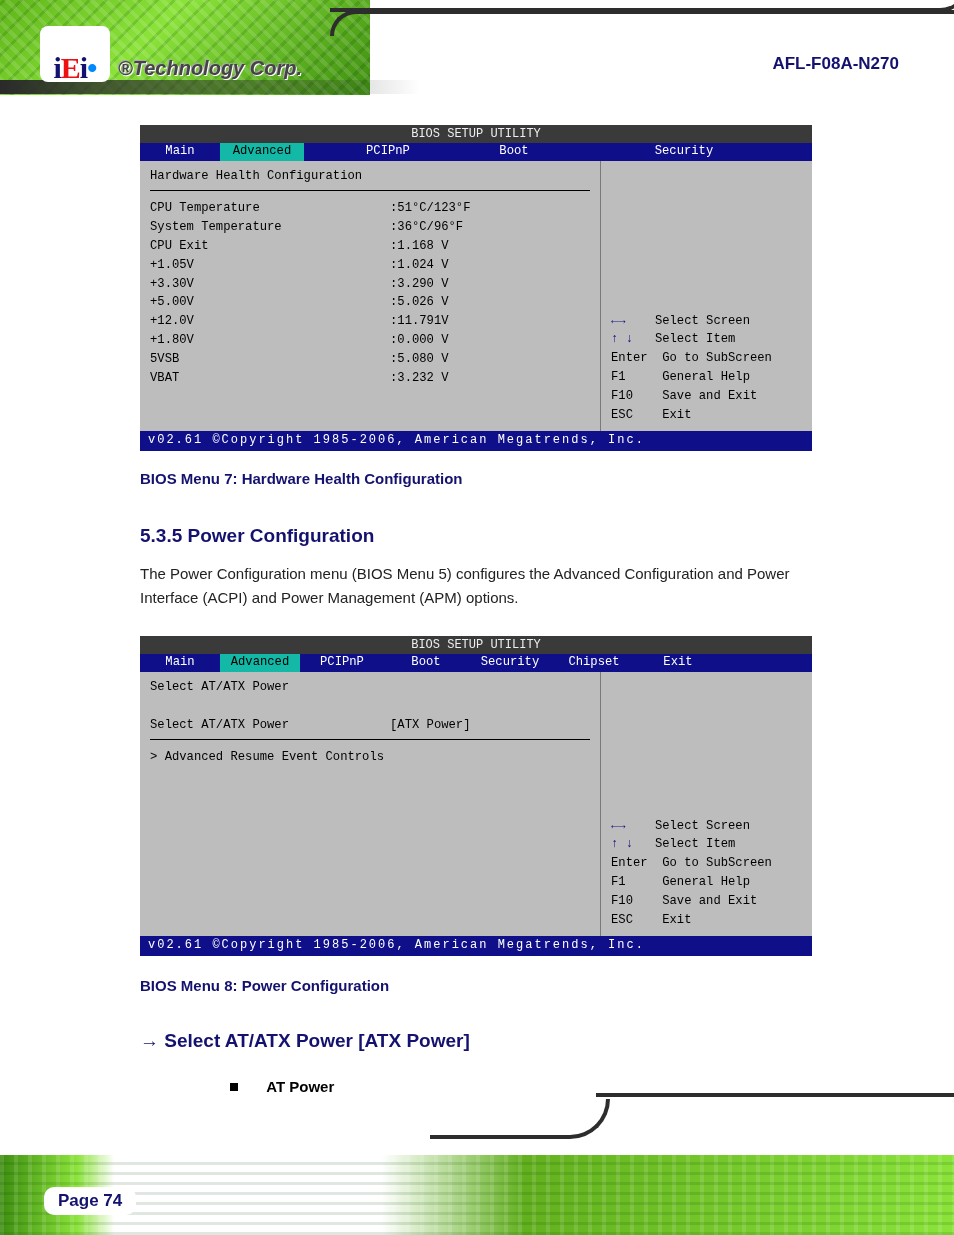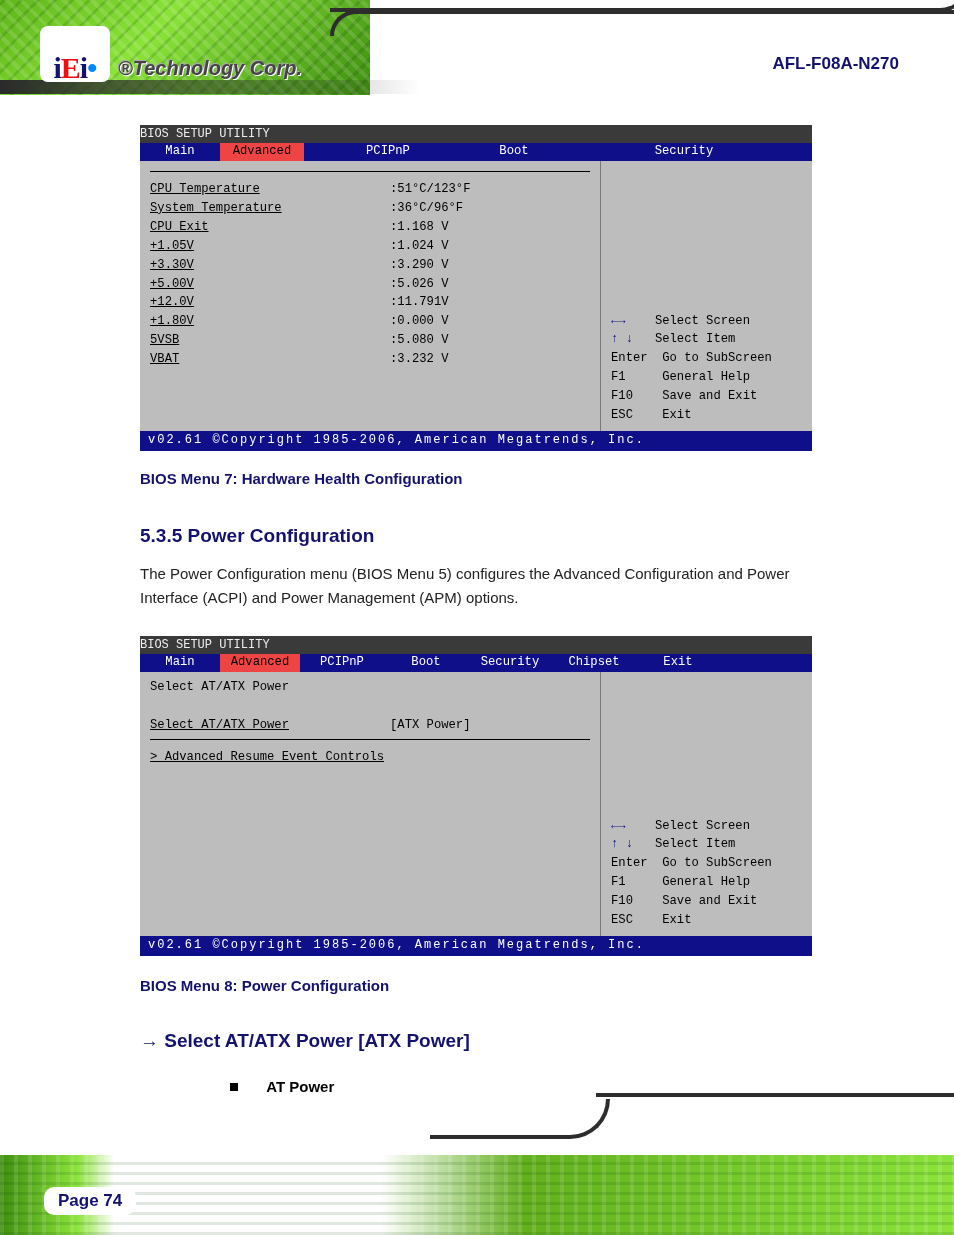--- a/index.html
+++ b/index.html
@@ -29,31 +29,31 @@
   .logo-text { position:absolute; left:118px; top:58px; color:#444;
              font: italic bold 20px/1 Arial; text-shadow:1px 1px 0 #fff, -1px -1px 0 #aaa; }
   .product-name { position:absolute; right:55px; top:55px; color:#14126e;
              font: bold 17px/1 Arial; }
 
   
   .bios { position:absolute; left:140px; width:672px; background:#bdbdbd;
           font-family: "Courier New", monospace; font-size:12.2px; color:#000; }
   .bios.top { top:125px; height:326px; }
   .bios.bot { top:636px; height:320px; }
-  .bios .titlebar { background:#3a3a3a; color:#eee; text-align:left; padding:2px 0; font-size:12px; }
+  .bios .titlebar { background:#3a3a3a; color:#eee; text-align:center; padding:2px 0; font-size:12px; }
   .bios .menubar { display:flex; height:18px; }
   .bios .menubar .tab { background:#0f0f8a; color:#fff; padding:1px 0; text-align:center; }
-  .bios .menubar .tab.active { background:#ef4444; color:#000; }
+  .bios .menubar .tab.active { background:#14b8a6; color:#000; }
   .bios .body { display:flex; height:calc(100% - 56px); }
   .bios .left { width:460px; padding:6px 10px 6px 10px; line-height:1.55; }
   .bios .right { flex:1; padding:6px 8px 6px 10px; border-left:1px solid #7a7a7a;
                  display:flex; flex-direction:column; justify-content:space-between; line-height:1.55;}
   .bios .rule { border:none; border-top:1px solid #000; margin:4px 0 8px; }
   .bios .kv { display:flex; }
-  .bios .kv .k { width:240px;text-decoration:underline; }
+  .bios .kv .k { width:240px; }
   .bios .kv .v {}
   .bios .kv .v.br { }
   .bios .footer { background:#0f0f8a; color:#fff; height:20px; padding:2px 0 0 8px;
                   font-size:12px; letter-spacing:2px; }
   .bios .right .nav span.sym { color:#101080; font-weight:bold; }
 
   .caption { position:absolute; left:140px; font:bold 15px Arial; color:#14126e; }
   .caption.c1 { top:470px; }
   .caption.c2 { top:977px; }
   .section-hd { position:absolute; left:140px; font:bold 19px Arial; color:#14126e; }
@@ -100,20 +100,21 @@
   <div class="titlebar">BIOS SETUP UTILITY</div>
   <div class="menubar">
     <div class="tab" style="width:80px">Main</div>
     <div class="tab active" style="width:84px">Advanced</div>
     <div class="tab" style="width:168px">PCIPnP</div>
     <div class="tab" style="width:84px">Boot</div>
     <div class="tab" style="flex:1">Security</div>
   </div>
   <div class="body">
     <div class="left">
+      <div>Hardware Health Configuration</div>
       <hr class="rule">
       <div class="kv">
           <span class="k">CPU Temperature</span>
           <span class="v">:51°C/123°F</span>
         </div>
       <div class="kv">
           <span class="k">System Temperature</span>
           <span class="v">:36°C/96°F</span>
         </div>
       <div class="kv">

